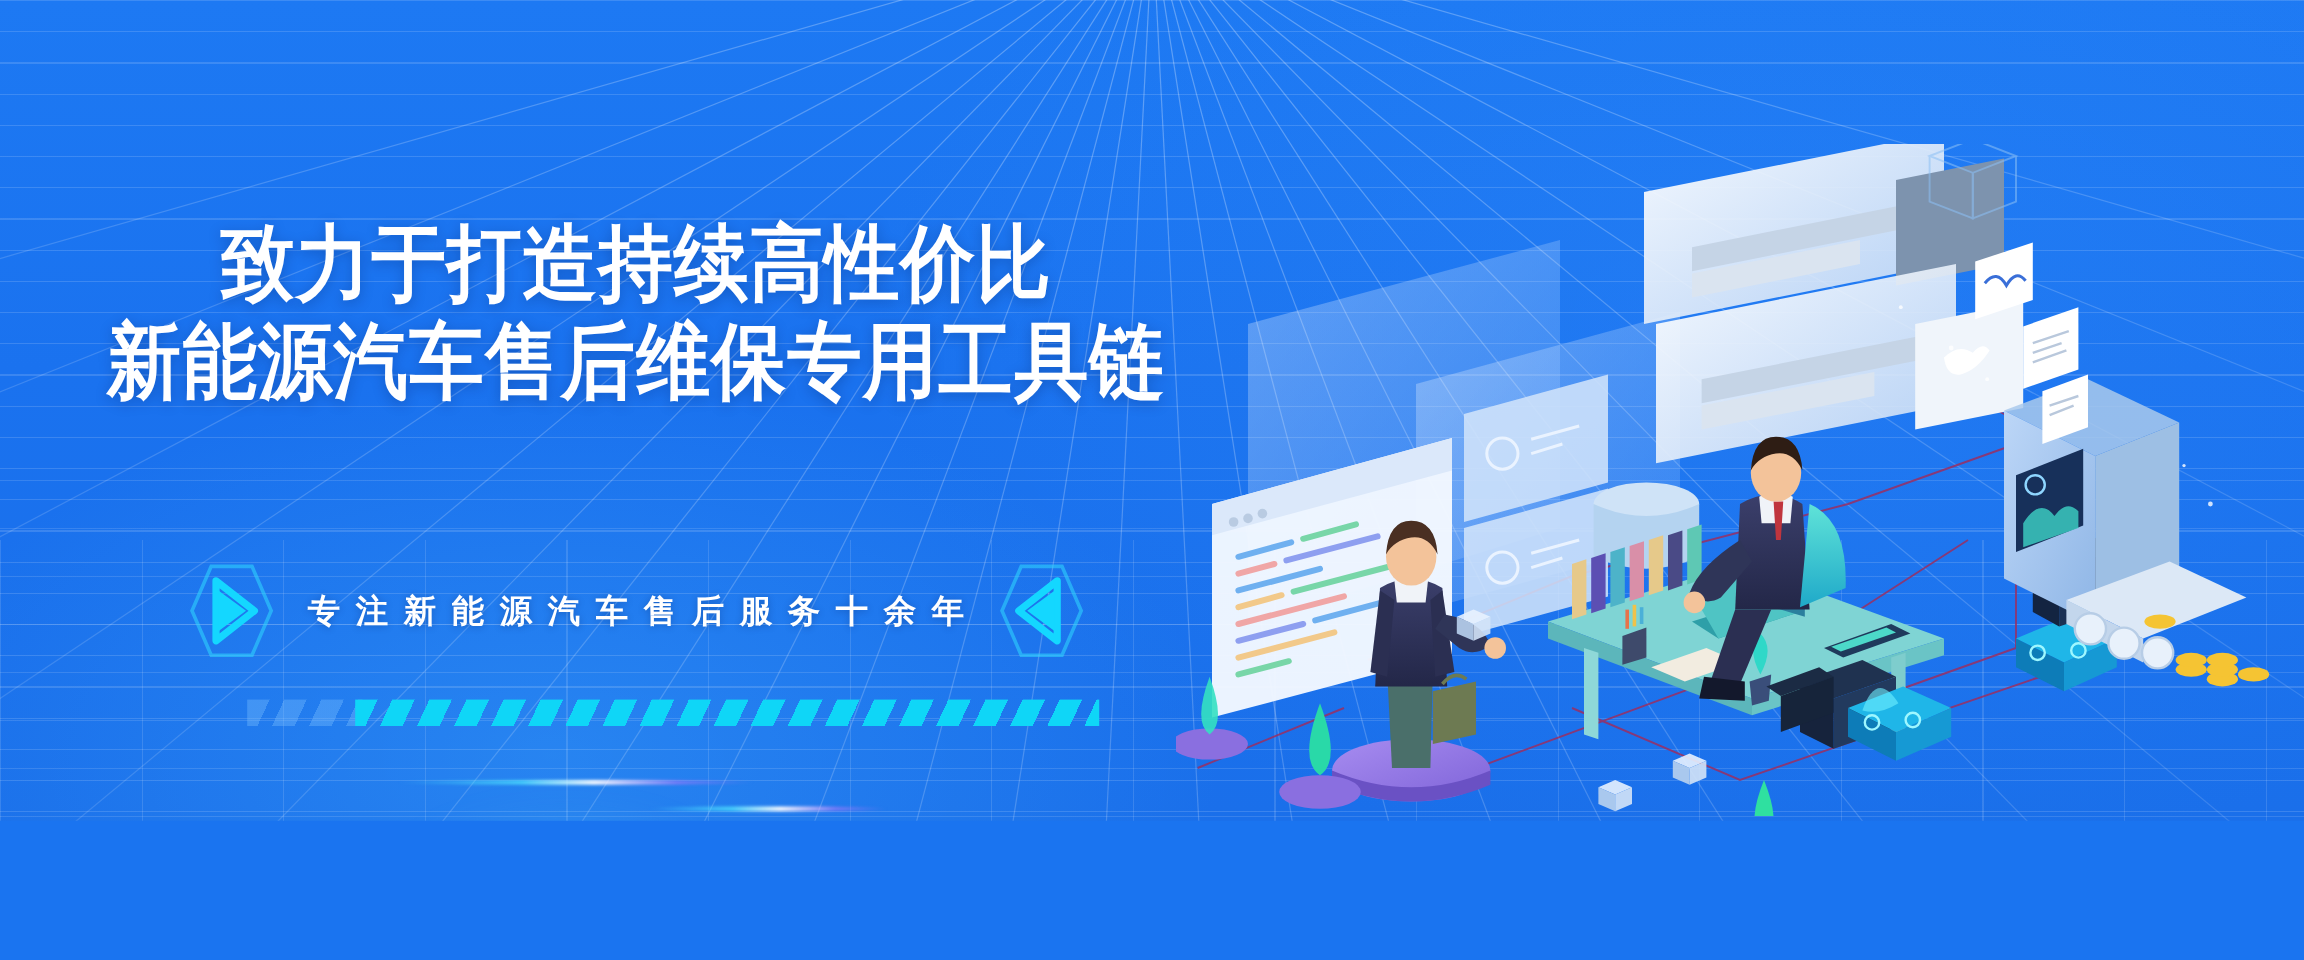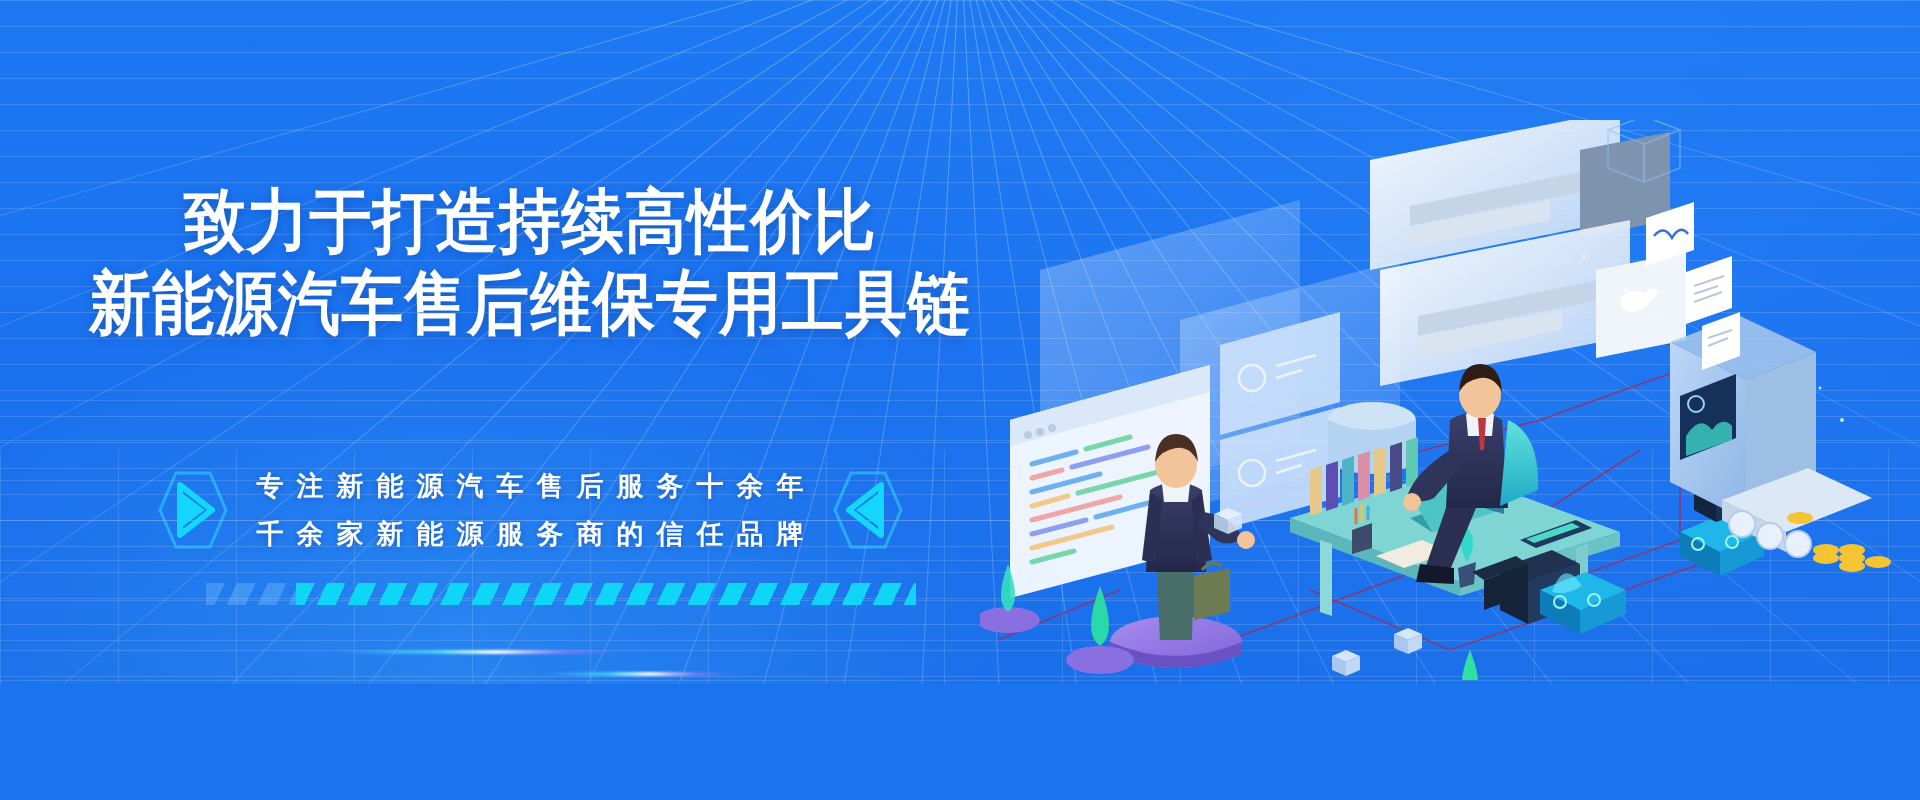--- a/index.html
+++ b/index.html
@@ -187,21 +187,20 @@
       <span class="arrow">
         <svg viewBox="0 0 78 82">
           <polygon points="24,4 58,4 74,41 58,78 24,78 8,41" fill="none" stroke="#2fd8ff" stroke-width="3" opacity=".55"></polygon>
           <polygon points="28,16 60,41 28,66" fill="none" stroke="#14d7ff" stroke-width="6" stroke-linejoin="round"></polygon>
           <polygon points="30,24 53,41 30,58" fill="#14d7ff"></polygon>
         </svg>
       </span>
 
       <span class="sublines">
         <span class="subline">专注新能源汽车售后服务十余年</span>
-        <span class="subline">千余家新能源服务商的信任品牌</span>
       </span>
 
       <span class="arrow">
         <svg viewBox="0 0 78 82">
           <polygon points="54,4 20,4 4,41 20,78 54,78 70,41" fill="none" stroke="#2fd8ff" stroke-width="3" opacity=".55"></polygon>
           <polygon points="50,16 18,41 50,66" fill="none" stroke="#14d7ff" stroke-width="6" stroke-linejoin="round"></polygon>
           <polygon points="48,24 25,41 48,58" fill="#14d7ff"></polygon>
         </svg>
       </span>
     </div>

